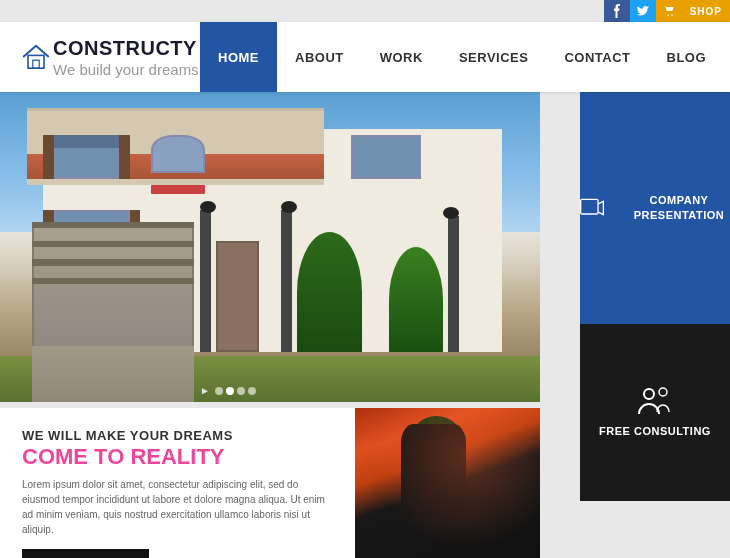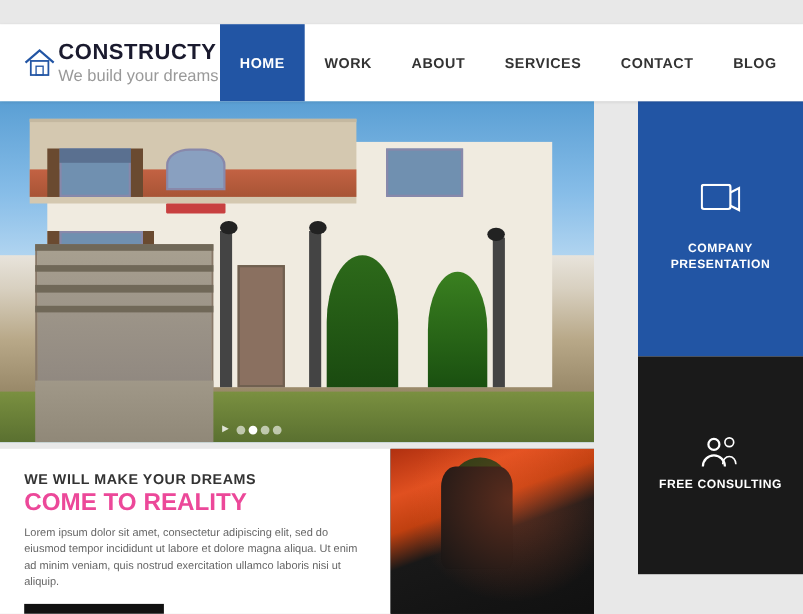--- a/index.html
+++ b/index.html
@@ -145,29 +145,29 @@
       top: 0;
       right: 0;
       width: 150px;
       height: 466px;
     }
 
     .panel-blue {
       background: #2255a4;
       height: 232px;
       display: flex;
-      flex-direction: column;
+      flex-direction: row;
       align-items: center;
       justify-content: center;
       gap: 24px;
       cursor: pointer;
     }
     .panel-black {
       background: #1a1a1a;
-      height: 198px;
+      height: 177px;
       display: flex;
       flex-direction: column;
       align-items: center;
       justify-content: center;
       gap: 8px;
       cursor: pointer;
     }
     .panel-label {
       color: white;
       font-size: 11px;
@@ -270,37 +270,55 @@
           #b8a888 70%,
           #7a6a4a 100%
         );
     }
   </style>
 </head>
 <body>
 
 <div class="page-wrapper">
 
+  <div class="social-bar">
+    <div class="social-icon social-fb">
+      <svg width="8" height="14" viewBox="0 0 8 14" fill="white">
+          <path d="M5 4.5V2.8c0-.6.4-1 1-1h1V0H5.5C3.6 0 2.5 1.1 2.5 3v1.5H1V7h1.5v7h2V7H6L6.5 4.5H5z"></path>
+        </svg>
+    </div>
+    <div class="social-icon social-tw">
+      <svg width="12" height="10" viewBox="0 0 12 10" fill="white">
+          <path d="M12 1.2a5 5 0 01-1.4.4A2.4 2.4 0 0011.7.2a5 5 0 01-1.6.6A2.4 2.4 0 008.3 0C7 0 6 1 6 2.3c0 .2 0 .4.1.5A6.8 6.8 0 01.8.4 2.3 2.3 0 001.5 3.6a2.4 2.4 0 01-1.1-.3v.1c0 1.1.8 2.1 1.9 2.3a2.4 2.4 0 01-1.1 0c.3 1 1.2 1.7 2.3 1.7A4.8 4.8 0 010 8.4 6.8 6.8 0 003.7 9.5c4.4 0 6.8-3.6 6.8-6.7V2.5A4.9 4.9 0 0012 1.2z"></path>
+        </svg>
+    </div>
+    <div class="social-icon social-cart">
+      <svg width="12" height="12" viewBox="0 0 12 12" fill="white">
+          <path d="M1 1h1.5l1 5h6l1-4H3.5M5 9.5a.75.75 0 100 1.5.75.75 0 000-1.5zm4 0a.75.75 0 100 1.5.75.75 0 000-1.5z"></path>
+        </svg>
+    </div>
+    <div class="shop-btn">SHOP</div>
+  </div>
 
   <div class="header">
     <div class="logo-area">
       <svg class="logo-icon" viewBox="0 0 40 40" fill="none" xmlns="http://www.w3.org/2000/svg">
         <path d="M4 20L20 6L36 20" stroke="#2255a4" stroke-width="2.5" fill="none"></path>
         <rect x="10" y="18" width="20" height="16" stroke="#2255a4" stroke-width="2" fill="none"></rect>
         <rect x="16" y="24" width="8" height="10" stroke="#2255a4" stroke-width="1.5" fill="none"></rect>
       </svg>
       <div class="logo-text-area">
         <div class="logo-title">CONSTRUCTY</div>
         <div class="logo-subtitle">We build your dreams</div>
       </div>
     </div>
     <nav class="nav">
       <div class="nav-item active">HOME</div>
+      <div class="nav-item">ABOUT</div>
       <div class="nav-item">WORK</div>
-      <div class="nav-item">ABOUT</div>
       <div class="nav-item">SERVICES</div>
       <div class="nav-item">CONTACT</div>
       <div class="nav-item">BLOG</div>
     </nav>
   </div>
 
   <div class="main">
 
     <div class="hero-image">
       <div class="hero-scene">

